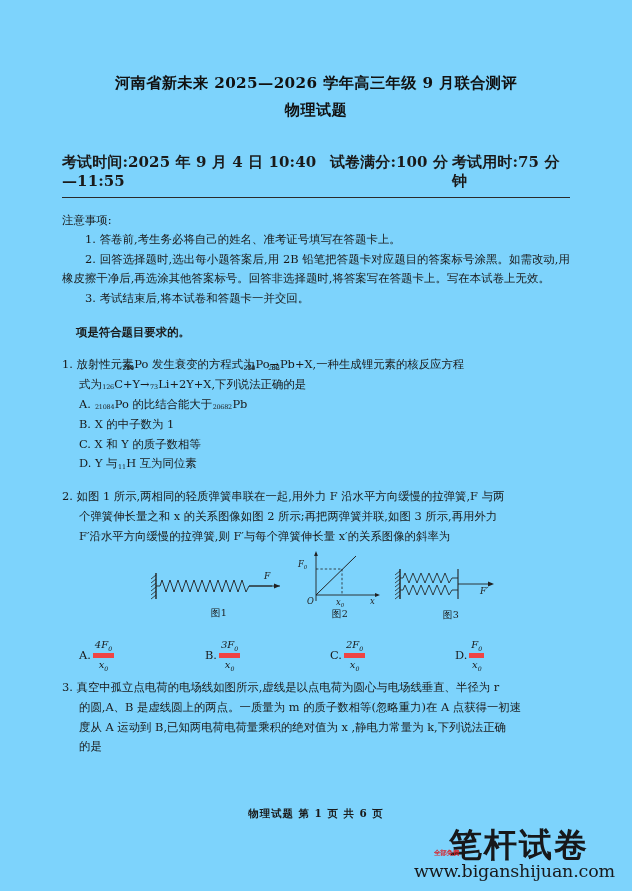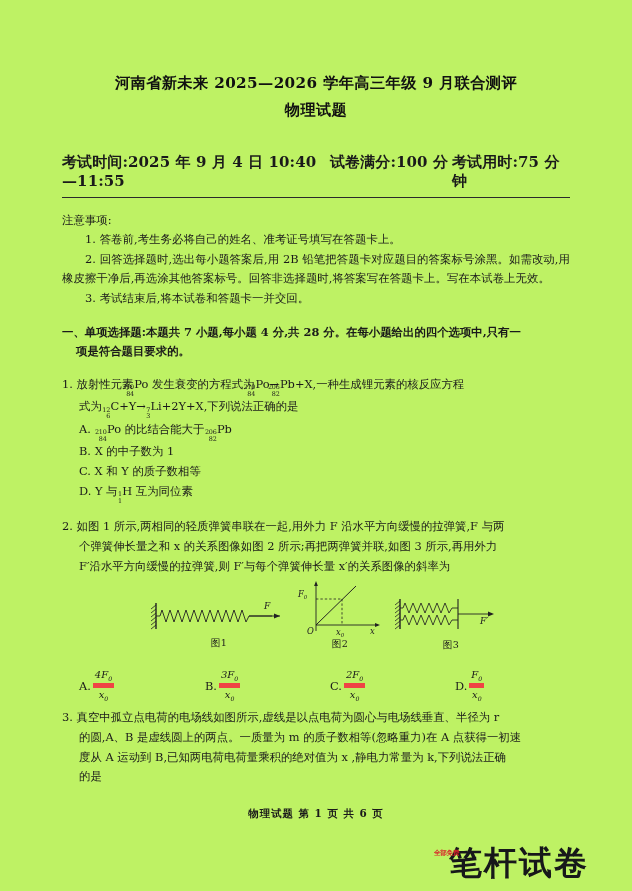--- a/index.html
+++ b/index.html
@@ -11,21 +11,21 @@
     width: 632px;
     height: 891px;
     position: relative;
     font-family: "DejaVu Serif", "Liberation Serif", serif;
     color: #1a1a1a;
     overflow: hidden;
   }
   .page {
     position: absolute;
     inset: 0;
-    background: #bef264;
+    background: #7dd3fc;
   }
   .content {
     position: absolute;
     left: 62px;
     top: 0;
     width: 508px;
   }
 
   
   .doc-title {
@@ -111,21 +111,21 @@
   }
   .options {
     padding-left: 17px;
     font-size: 11.4px;
     line-height: 1.74;
   }
 
   
   .iso {
     display: inline-flex;
-    flex-direction: column;
+    flex-direction: row;
     vertical-align: -0.22em;
     font-size: 6.4px;
     line-height: 1.02;
     text-align: right;
     margin-right: 0.4px;
     margin-left: 0.5px;
     letter-spacing: -0.2px;
   }
   .el { font-style: normal; }
   var, .mv { font-style: italic; font-family: "DejaVu Serif", serif; }
@@ -246,21 +246,20 @@
     <div class="rule"></div>
 
     <div class="notice">
       <div class="notice-head">注意事项:</div>
       <div class="notice-item">1. 答卷前,考生务必将自己的姓名、准考证号填写在答题卡上。</div>
       <div class="notice-item">2. 回答选择题时,选出每小题答案后,用 2B 铅笔把答题卡对应题目的答案标号涂黑。如需改动,用橡皮擦干净后,再选涂其他答案标号。回答非选择题时,将答案写在答题卡上。写在本试卷上无效。</div>
       <div class="notice-item">3. 考试结束后,将本试卷和答题卡一并交回。</div>
     </div>
 
     <div class="section-head">
-      <span>一、单项选择题:本题共 7 小题,每小题 4 分,共 28 分。在每小题给出的四个选项中,只有一</span>
       <span class="hang">项是符合题目要求的。</span>
     </div>
 
     <div class="question">
       <div class="q-body">
         <span>1.</span>
         <span>放射性元素</span><span class="iso">
             <span>210</span>
             <span>84</span>
           </span><span class="el">Po</span><span> 发生衰变的方程式为</span><span class="iso">
@@ -429,15 +428,16 @@
       <div class="q-cont">度从 A 运动到 B,已知两电荷电荷量乘积的绝对值为 x ,静电力常量为 k,下列说法正确</div>
       <div class="q-cont">的是</div>
     </div>
 
   </div>
 
   <div class="footer">物理试题   第 1 页   共 6 页</div>
 
   <div class="watermark">
     <div class="wm-cn">笔杆试卷</div>
+    <div class="wm-url">www.biganshijuan.com</div>
     <div class="wm-free">全部免费</div>
   </div>
 </div>
 
 </body></html>

